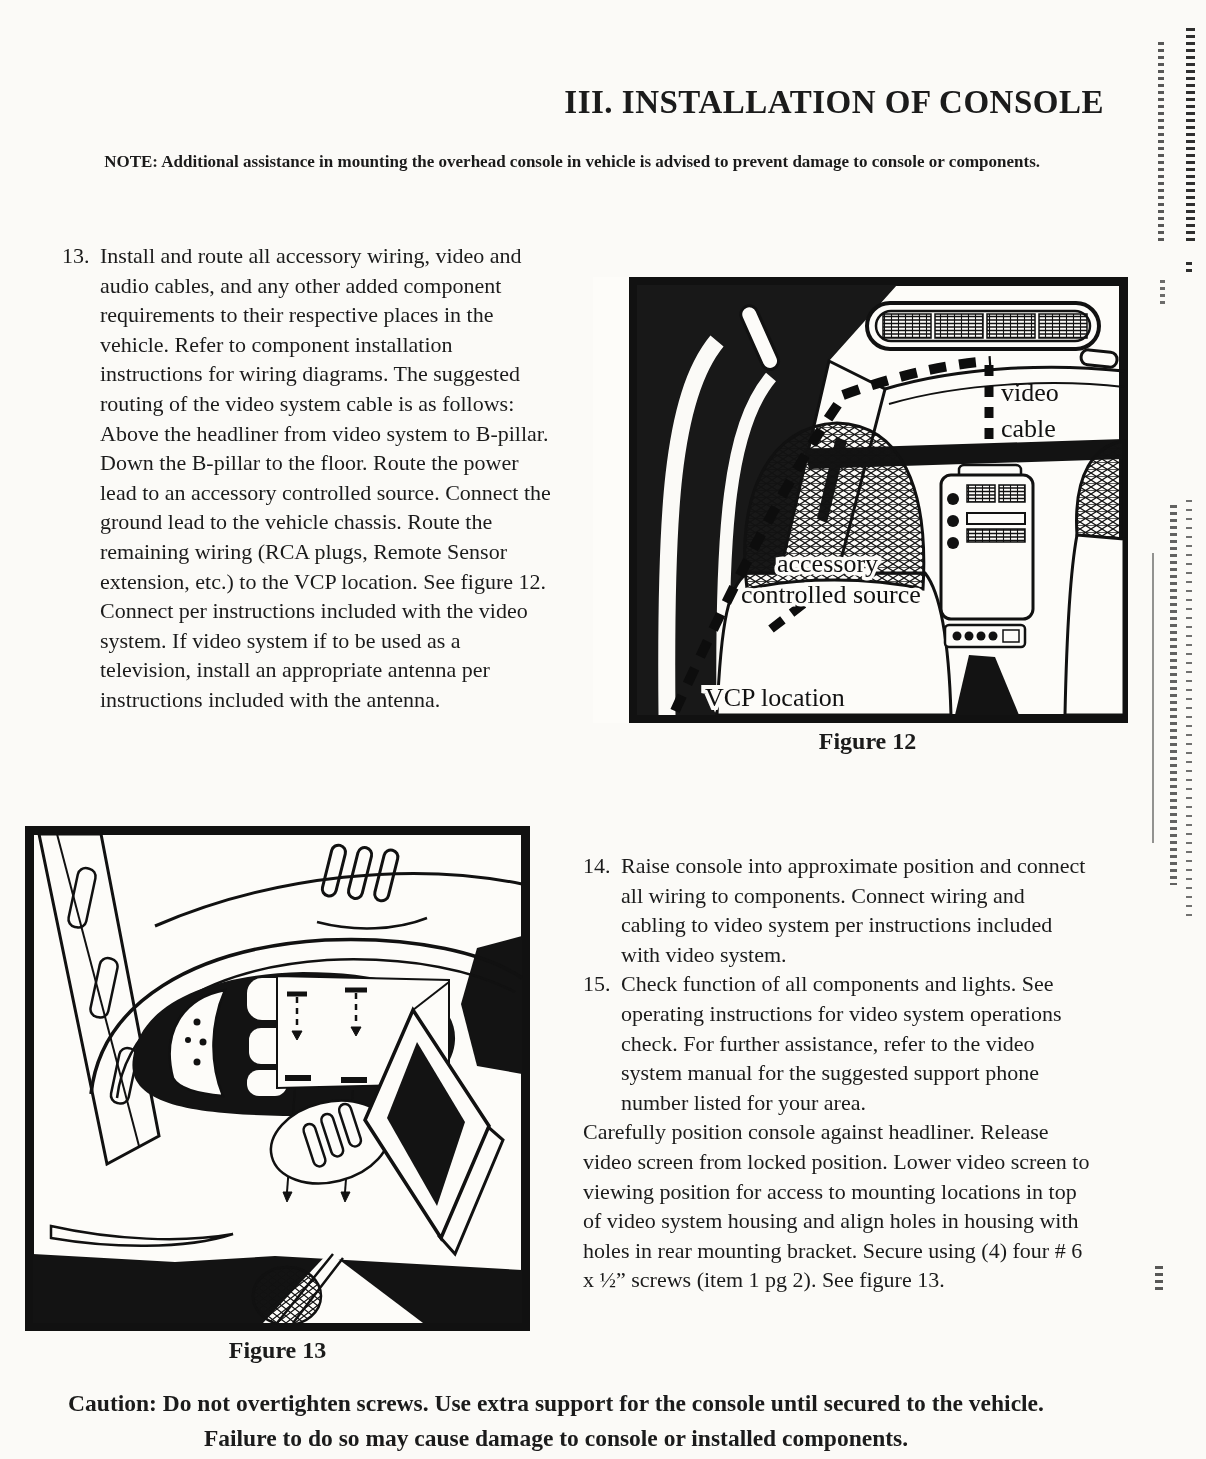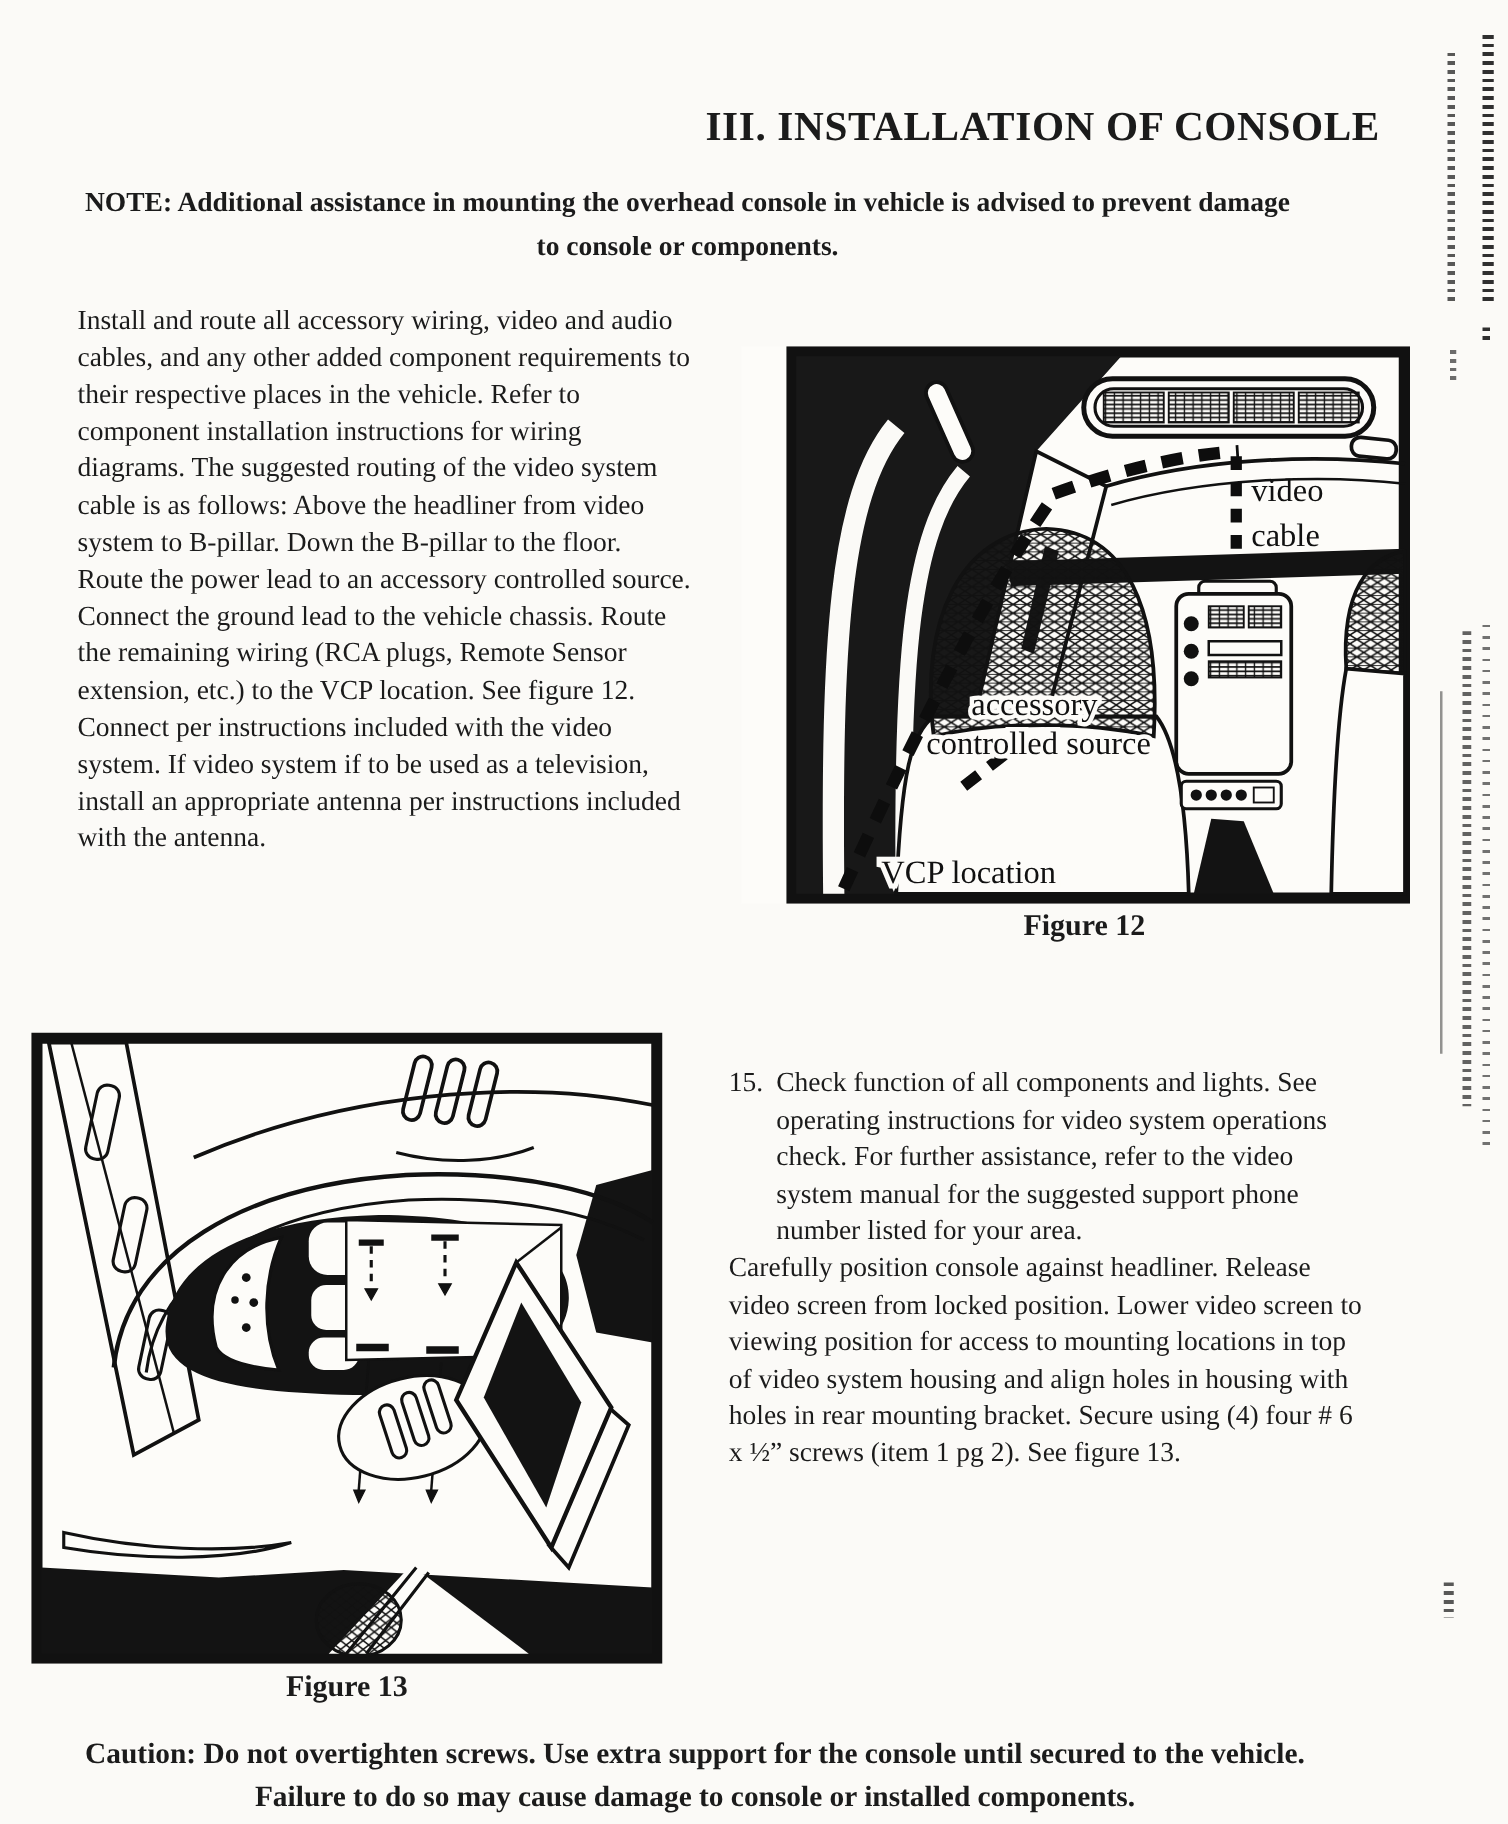--- a/index.html
+++ b/index.html
@@ -13,22 +13,22 @@
   }
   .abs{position:absolute;}
   .page-title{
     left:0;top:84px;width:1104px;
     text-align:right;
     font-size:33px;font-weight:bold;
     letter-spacing:.5px;
   }
   .note-block{
     left:60px;top:144px;width:980px;
-    text-align:center;
-    font-size:22px;font-weight:bold;
+    text-align:right;
+    font-size:17px;font-weight:bold;
     line-height:35px;
   }
   .steps-col{font-size:22px;line-height:29.6px;}
   #step-13{left:62px;top:241px;width:492px;}
   #steps-right{left:583px;top:851px;width:510px;}
   .step{display:flex;margin:0;}
   .step-num{flex:none;width:38px;}
   .step-text{flex:1;}
   .figure-frame{background:#fdfcf9;}
   .fig-caption{
@@ -59,20 +59,21 @@
 </style>
 </head>
 <body>
 
 <div class="abs page-title">III. INSTALLATION OF CONSOLE</div>
 
 <div class="abs note-block">NOTE: Additional assistance in mounting the overhead console in vehicle is advised to prevent damage to console or components.</div>
 
 <div class="abs steps-col" id="step-13">
   <div class="step">
+    <span class="step-num">13.</span>
     <span class="step-text">Install and route all accessory wiring, video and audio cables, and any other added component requirements to their respective places in the vehicle. Refer to component installation instructions for wiring diagrams. The suggested routing of the video system cable is as follows: Above the headliner from video system to B-pillar. Down the B-pillar to the floor. Route the power lead to an accessory controlled source. Connect the ground lead to the vehicle chassis. Route the remaining wiring (RCA plugs, Remote Sensor extension, etc.) to the VCP location. See figure 12. Connect per instructions included with the video system. If video system if to be used as a television, install an appropriate antenna per instructions included with the antenna.</span>
   </div>
 </div>
 
 <div class="abs figure-frame" style="left:593px;top:277px;padding-left:36px;">
 <svg width="499" height="446" viewBox="0 0 499 446">
   <defs>
     <pattern id="grilleA" width="7" height="7" patternUnits="userSpaceOnUse">
       <path d="M0,1H7M0,4.5H7" stroke="#111" stroke-width="1.4" fill="none"></path>
       <path d="M3.5,0V7" stroke="#111" stroke-width="1.1" fill="none"></path>
@@ -256,20 +257,24 @@
     <polygon points="238,497 304,426 398,497" fill="#fdfcf9"></polygon>
     <path d="M252,497 L308,428 M268,497 L318,432" stroke="#111" stroke-width="2.5" fill="none"></path>
     <ellipse cx="262" cy="470" rx="34" ry="29" fill="url(#weaveB)" stroke="#111" stroke-width="2.5"></ellipse>
   </g>
 </svg>
 </div>
 <div class="abs fig-caption" id="fig13-caption">Figure 13</div>
 
 <div class="abs steps-col" id="steps-right">
   <div class="step">
+    <span class="step-num">14.</span>
+    <span class="step-text">Raise console into approximate position and connect all wiring to components. Connect wiring and cabling to video system per instructions included with video system.</span>
+  </div>
+  <div class="step">
     <span class="step-num">15.</span>
     <span class="step-text">Check function of all components and lights. See operating instructions for video system operations check. For further assistance, refer to the video system manual for the suggested support phone number listed for your area.</span>
   </div>
   <div class="step">
     <span class="step-text">Carefully position console against headliner. Release video screen from locked position. Lower video screen to viewing position for access to mounting locations in top of video system housing and align holes in housing with holes in rear mounting bracket. Secure using (4) four # 6 x ½” screws (item 1 pg 2). See figure 13.</span>
   </div>
 </div>
 
 <div class="abs caution-block">Caution:  Do not overtighten screws.   Use extra support for the console until secured to the vehicle. Failure to do so may cause damage to console or installed components.</div>
 

